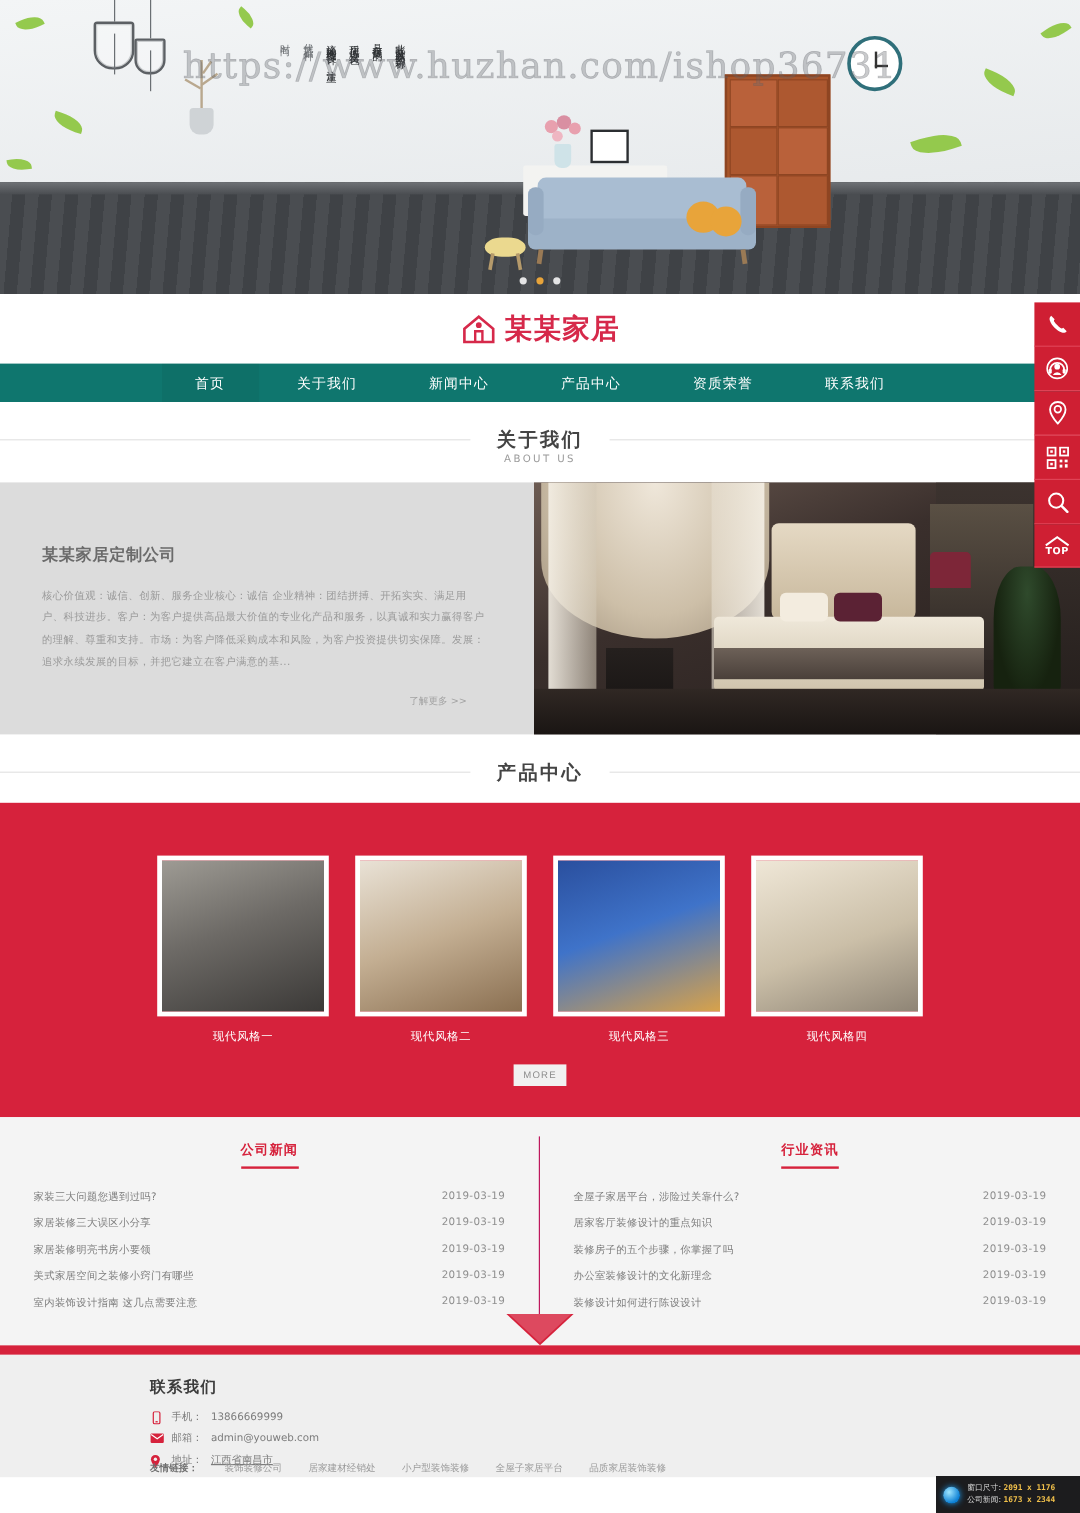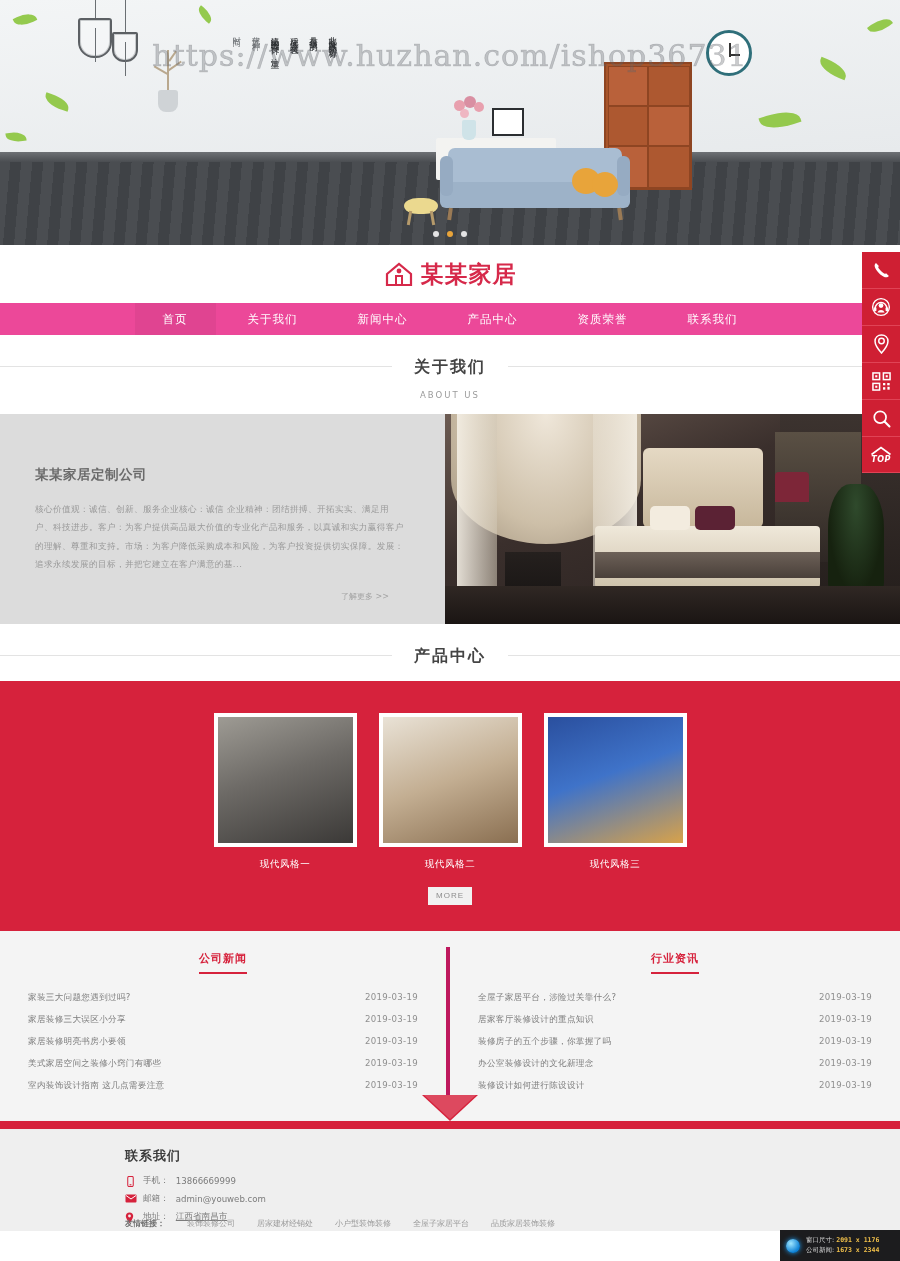--- a/index.html
+++ b/index.html
@@ -89,31 +89,31 @@
   .banner-dots i{width:6px;height:6px;border-radius:50%;background:rgba(255,255,255,.85);display:block;}
   .banner-dots i.active{background:#e8a43a;}
 
   
   .header { height:58px; background:#fff; display:flex; align-items:center; justify-content:center; }
   .logo { display:flex; align-items:center; gap:7px;text-align:center; }
   .logo-mark { width:30px; height:26px; position:relative; }
   .logo-text { font-size:23px; font-weight:bold; color:#d6294a; letter-spacing:1px; }
 
   
-  .nav { height:32px; background:#ec4899; display:flex; align-items:center; justify-content:center; gap:4px; }
+  .nav { height:32px; background:#0f766e; display:flex; align-items:center; justify-content:center; gap:4px; }
   .nav a {
     color:#fff; font-size:11.5px; text-decoration:none; padding:0 28px; line-height:32px;
     letter-spacing:1px;
   }
   .nav a.active{ background:rgba(0,0,0,.05); }
 
   
   .sec-title { text-align:center; padding:22px 0 14px; position:relative; }
   .sec-title h2 { font-size:16px; color:#444; font-weight:bold; letter-spacing:2px; display:inline-block; position:relative; padding:0 22px; background:#fff; z-index:2;}
-  .sec-title .en { font-size:8.5px; color:#9b9b9b; letter-spacing:2px; margin-top:12px; }
+  .sec-title .en { font-size:8.5px; color:#9b9b9b; letter-spacing:2px; margin-top:0; }
   .sec-title .rule{ position:absolute; left:0; right:0; top:31px; height:1px; background:#e3e3e3; z-index:1;}
 
   
   .about { display:flex; height:210px; background:#dcdcdc; }
   .about-left { width:445px; padding:52px 40px 0 35px; position:relative;}
   .about-left h3 { font-size:13.5px; color:#6b6b6b; font-weight:bold; margin-bottom:16px; letter-spacing:.5px;}
   .about-left p { font-size:8.6px; line-height:2.15; color:#9a9a9a; letter-spacing:.4px; }
   .about-more { position:absolute; right:56px; bottom:22px; font-size:8px; color:#a3a3a3; }
   .about-right { width:455px; position:relative; overflow:hidden;
     background:linear-gradient(160deg,#6c5b52 0%,#3a2f2c 40%,#241d1b 100%); }
@@ -127,60 +127,60 @@
   .br-blanket{position:absolute;left:150px;top:138px;width:225px;height:26px;background:linear-gradient(180deg,#6d6158,#4a403a);}
   .br-pillowA{position:absolute;left:205px;top:92px;width:40px;height:24px;background:#f3ecdf;border-radius:5px;}
   .br-pillowB{position:absolute;left:250px;top:92px;width:40px;height:24px;background:#5b2234;border-radius:5px;}
   .br-lampA{position:absolute;left:330px;top:58px;width:34px;height:30px;background:#7d2638;border-radius:4px 4px 0 0;}
   .br-win{position:absolute;left:330px;top:18px;width:86px;height:130px;background:linear-gradient(180deg,#5a5044,#2e2724);}
   .br-plant{position:absolute;right:16px;top:70px;width:56px;height:110px;background:radial-gradient(ellipse at 50% 20%,#2f4a2c,#16220f 70%);border-radius:40% 40% 10% 10%;}
   .br-nstand{position:absolute;left:60px;top:138px;width:56px;height:62px;background:linear-gradient(180deg,#25201e,#151211);}
   .br-floor{position:absolute;left:0;bottom:0;width:100%;height:38px;background:linear-gradient(180deg,#302824,#1a1513);}
 
   
-  .prod-band { background:#d6223c; padding:32px 0 26px; }
+  .prod-band { background:#d6223c; padding:44px 0 26px; }
   .prod-row { display:flex; justify-content:center; gap:22px; }
   .prod-card { width:143px; }
   .prod-img { width:143px; height:134px; border:4px solid #fff; background:#ccc; display:block; }
   .prod-name { text-align:center; color:#fff; font-size:9.5px; margin-top:11px; letter-spacing:.6px; }
   .more-btn {
     display:block; width:44px; margin:16px auto 0; background:#f1f1f1; color:#8d8d8d;
     font-size:8px; text-align:center; line-height:18px; letter-spacing:1px; border:none; cursor:pointer;
   }
   .p1{background:linear-gradient(160deg,#9e9b94 0%,#6d6a66 45%,#3b3937 100%);}
   .p2{background:linear-gradient(160deg,#e9e2d6 0%,#c3ae92 50%,#8a6f51 100%);}
   .p3{background:linear-gradient(160deg,#2a4f9e 0%,#3f73c9 45%,#d8a24a 100%);}
   .p4{background:linear-gradient(160deg,#efe7d7 0%,#cbbfa8 55%,#8e8475 100%);}
 
   
   .news-wrap { background:#f4f4f4; padding:16px 0 0; position:relative; height:190px;}
   .news-cols { display:flex; }
   .news-col { width:450px; padding:0 14px; position:relative;}
-  .news-col.left { border-right:4px solid #be185d; }
+  .news-col.left { border-right:1px solid #be185d; }
   .news-head { text-align:center; position:relative; height:26px; }
   .news-head span { font-size:11px; color:#d6223c; font-weight:bold; letter-spacing:1px; display:inline-block; padding-bottom:6px; border-bottom:2px solid #d6223c; }
   .news-head .hr { position:absolute; left:0; right:0; top:24px; height:1px; background:#e2e2e2; z-index:-1;}
   .news-list { margin-top:14px; }
   .news-item { display:flex; justify-content:space-between; font-size:8.6px; color:#7d7d7d; padding:5px 14px; letter-spacing:.3px;}
   .news-item .date { color:#8f8f8f; }
   .news-arrow { position:absolute; left:50%; transform:translateX(-50%); bottom:0;
     width:0;height:0;border-left:28px solid transparent;border-right:28px solid transparent;border-top:26px solid #d6223c; }
   .news-arrow:after{content:"";position:absolute;left:-26px;top:-26px;width:0;height:0;border-left:26px solid transparent;border-right:26px solid transparent;border-top:24px solid #fff;opacity:.18;}
 
   
   .foot-bar { height:8px; background:#d6223c; }
   .footer { background:#efefef; height:102px; padding:18px 0 0 125px; position:relative; }
   .footer h4 { font-size:13px; color:#3c3c3c; font-weight:bold; margin-bottom:10px; letter-spacing:1px;}
   .f-line { display:flex; align-items:center; gap:7px; font-size:8.6px; color:#7b7b7b; margin-bottom:6px; }
   .f-ico { width:11px; height:11px; display:inline-block; position:relative; }
   .links-row { position:absolute; left:125px; bottom:2px; display:flex; gap:22px; font-size:8px; color:#9a9a9a;}
   .links-row b{color:#6f6f6f;}
 
   
-  .side { position:absolute; right:0; top:252px; width:38px; z-index:40;font-style:italic; }
+  .side { position:absolute; right:0; top:252px; width:38px; z-index:40; }
   .side .cell {
     width:38px; height:37px; background:#cf1f33; border-bottom:1px solid #e04356;
     display:flex; align-items:center; justify-content:center; cursor:pointer; position:relative;
   }
   .side .cell.top { flex-direction:column; height:36px; }
   .side .cell svg { display:block; }
   .side .cell .toplabel { color:#fff; font-size:8px; font-weight:bold; letter-spacing:.5px; line-height:1;}
 
   
   .sizebox {
@@ -342,20 +342,24 @@
         <div class="prod-name">现代风格一</div>
       </div>
       <div class="prod-card">
         <span class="prod-img p2"></span>
         <div class="prod-name">现代风格二</div>
       </div>
       <div class="prod-card">
         <span class="prod-img p3"></span>
         <div class="prod-name">现代风格三</div>
       </div>
+      <div class="prod-card">
+        <span class="prod-img p4"></span>
+        <div class="prod-name">现代风格四</div>
+      </div>
     </div>
     <button class="more-btn">MORE</button>
   </div>
 
   <div class="news-wrap">
     <div class="news-cols">
 
       <div class="news-col left">
         <div class="news-head">
           <div class="hr"></div>

